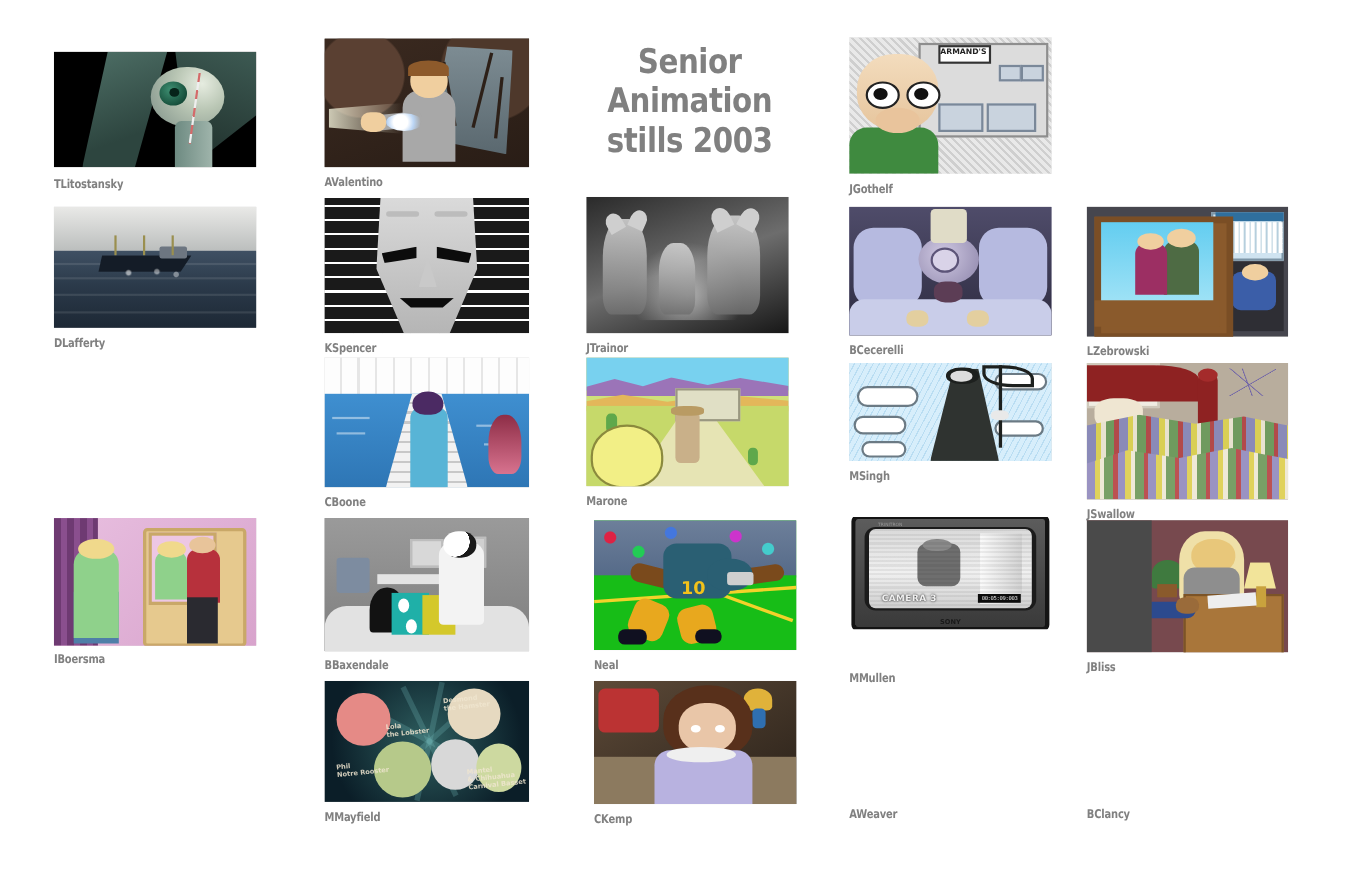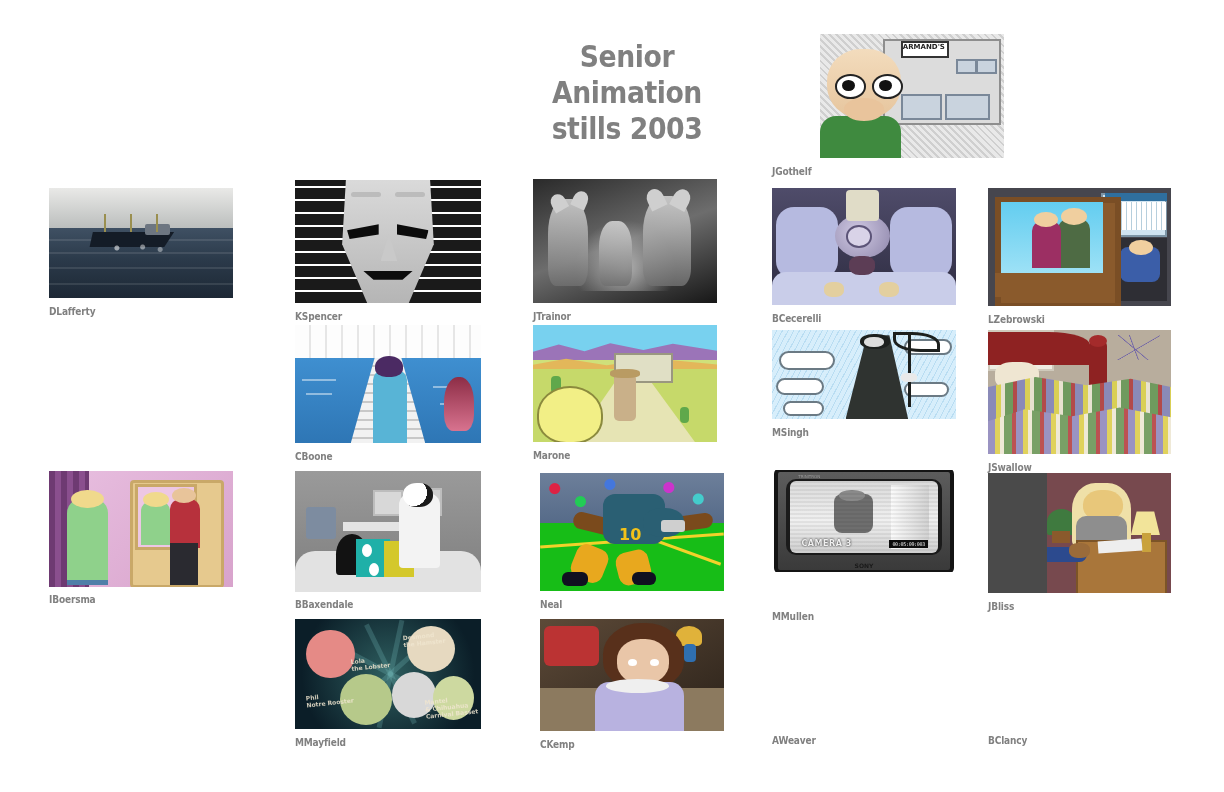--- a/index.html
+++ b/index.html
@@ -418,20 +418,34 @@
 </style>
 </head>
 <body>
 
 <div id="page">
 
   <div class="gallery-title" style="left:512px; top:38px; width:230px;">Senior
 Animation
 stills 2003</div>
 
+  <div class="cell" style="left:49px; top:47px; width:184px; height:140px;">
+    <div class="still" style="left:0; top:0; width:184px; height:105px;">
+      <div class="art a-lito">
+        <div class="lyr beam1"></div>
+          <div class="lyr beam2"></div>
+        <div class="lyr head"></div>
+          <div class="lyr iris"></div>
+          <div class="lyr pupil"></div>
+        <div class="lyr neck"></div>
+          <div class="lyr rod"></div>
+      </div>
+    </div>
+    <div class="caption" style="left:0; top:115px;">TLitostansky</div>
+  </div>
 
   <div class="cell" style="left:49px; top:188px; width:184px; height:140px;">
     <div class="still" style="left:0; top:0; width:184px; height:110px;">
       <div class="art a-laff">
         <div class="lyr sky"></div>
           <div class="lyr sea"></div>
         <div class="lyr wave" style="top:46%"></div>
           <div class="lyr wave" style="top:58%"></div>
         <div class="lyr wave" style="top:72%"></div>
           <div class="lyr wave" style="top:86%"></div>
@@ -461,20 +475,39 @@
           <div class="lyr p3l"></div>
         <div class="lyr p1j"></div>
           <div class="lyr p1"></div>
           <div class="lyr p1h"></div>
       </div>
     </div>
     <div class="caption" style="left:0; top:123px;">IBoersma</div>
   </div>
 
 
+  <div class="cell" style="left:295px; top:35px; width:186px; height:140px;">
+    <div class="still" style="left:0; top:0; width:186px; height:117px;">
+      <div class="art a-val">
+        <div class="lyr rock"></div>
+          <div class="lyr crackzone"></div>
+        <div class="lyr crack" style="right:22%; top:10%; height:60%; transform:rotate(14deg)"></div>
+        <div class="lyr crack" style="right:38%; top:18%; height:50%; transform:rotate(-10deg)"></div>
+        <div class="lyr crack" style="right:14%; top:30%; height:48%; transform:rotate(6deg)"></div>
+        <div class="lyr beam"></div>
+        <div class="lyr body"></div>
+          <div class="lyr head"></div>
+          <div class="lyr hair"></div>
+        <div class="lyr arm"></div>
+          <div class="lyr hand"></div>
+          <div class="lyr torch"></div>
+      </div>
+    </div>
+    <div class="caption" style="left:0; top:125px;">AValentino</div>
+  </div>
 
   <div class="cell" style="left:295px; top:180px; width:186px; height:140px;">
     <div class="still" style="left:0; top:0; width:186px; height:123px;">
       <div class="art a-spen">
         <div class="lyr brick"></div>
         <div class="lyr face"></div>
         <div class="lyr brow" style="left:30%; width:16%"></div>
         <div class="lyr brow" style="left:54%; width:16%"></div>
         <div class="lyr eye" style="left:28%"></div>
         <div class="lyr eye r" style="left:55%"></div>
@@ -617,21 +650,21 @@
         <div class="lyr eyeb" style="left:48%; top:36%"></div>
         <div class="lyr eyeb" style="left:60%; top:36%"></div>
         <div class="lyr shirt"></div>
           <div class="lyr collar"></div>
       </div>
     </div>
     <div class="caption" style="left:0; top:120px;">CKemp</div>
   </div>
 
   <div class="cell" style="left:772px; top:34px; width:184px; height:140px;">
-    <div class="still" style="left:0; top:0; width:184px; height:124px;margin-left:48px;">
+    <div class="still" style="left:0; top:0; width:184px; height:124px;">
       <div class="art a-goth">
         <div class="lyr street"></div>
         <div class="lyr bldg"></div>
         <div class="lyr sign"></div>
         <div class="lyr signtxt">ARMAND'S</div>
         <div class="lyr win" style="left:74%; top:20%; width:9%; height:9%"></div>
         <div class="lyr win" style="left:85%; top:20%; width:9%; height:9%"></div>
         <div class="lyr win" style="left:44%; top:48%; width:20%; height:18%"></div>
         <div class="lyr win" style="left:68%; top:48%; width:22%; height:18%"></div>
         <div class="lyr shirt"></div>

